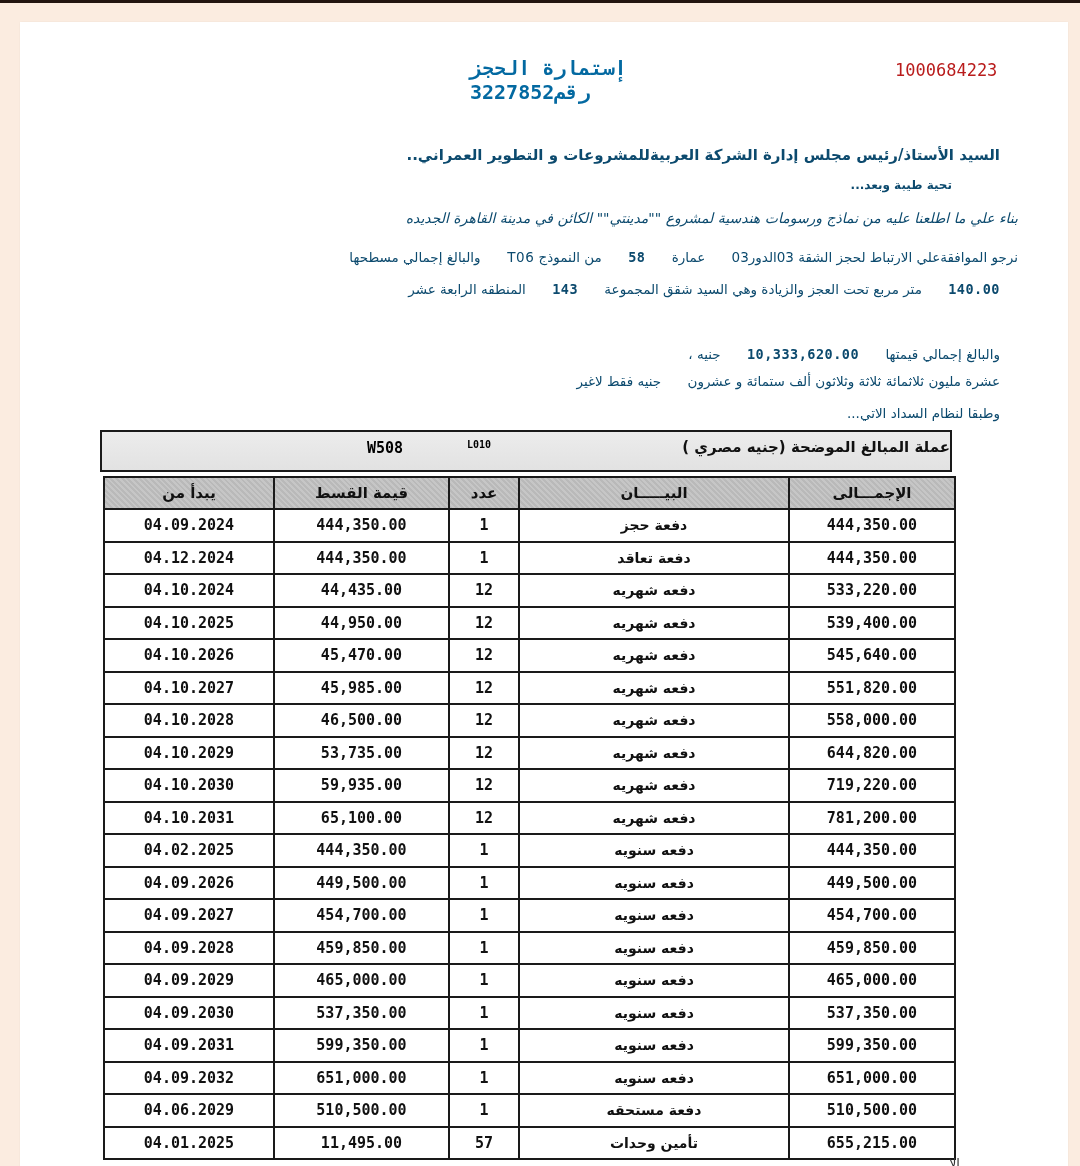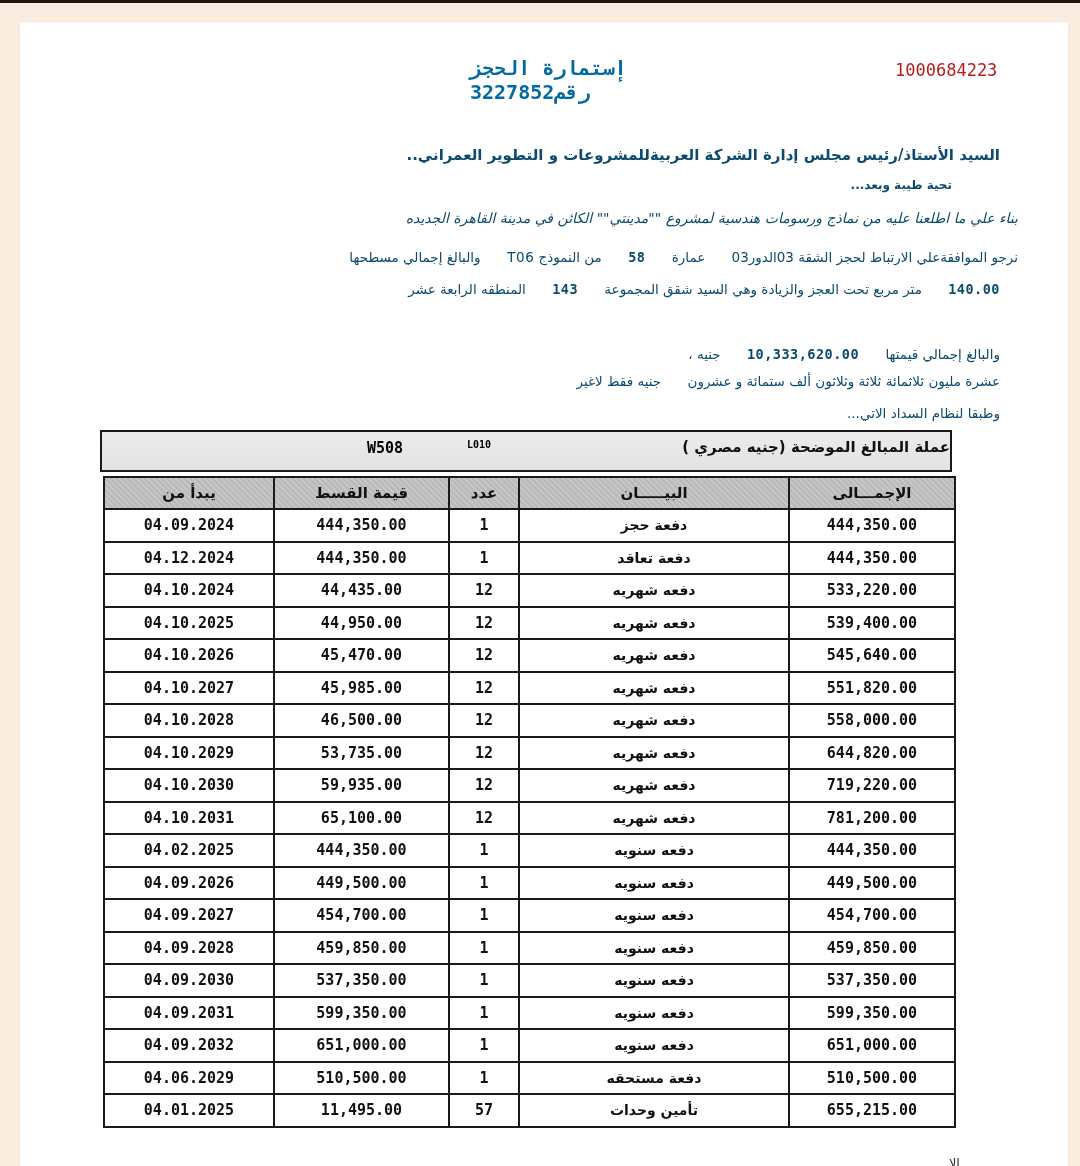--- a/index.html
+++ b/index.html
@@ -227,20 +227,27 @@
         <td>454,700.00</td>
       </tr>
       <tr>
         <td>04.09.2028</td>
         <td>459,850.00</td>
         <td>1</td>
         <td class="desc">دفعه سنويه</td>
         <td>459,850.00</td>
       </tr>
       <tr>
+        <td>04.09.2029</td>
+        <td>465,000.00</td>
+        <td>1</td>
+        <td class="desc">دفعه سنويه</td>
+        <td>465,000.00</td>
+      </tr>
+      <tr>
         <td>04.09.2030</td>
         <td>537,350.00</td>
         <td>1</td>
         <td class="desc">دفعه سنويه</td>
         <td>537,350.00</td>
       </tr>
       <tr>
         <td>04.09.2031</td>
         <td>599,350.00</td>
         <td>1</td>

